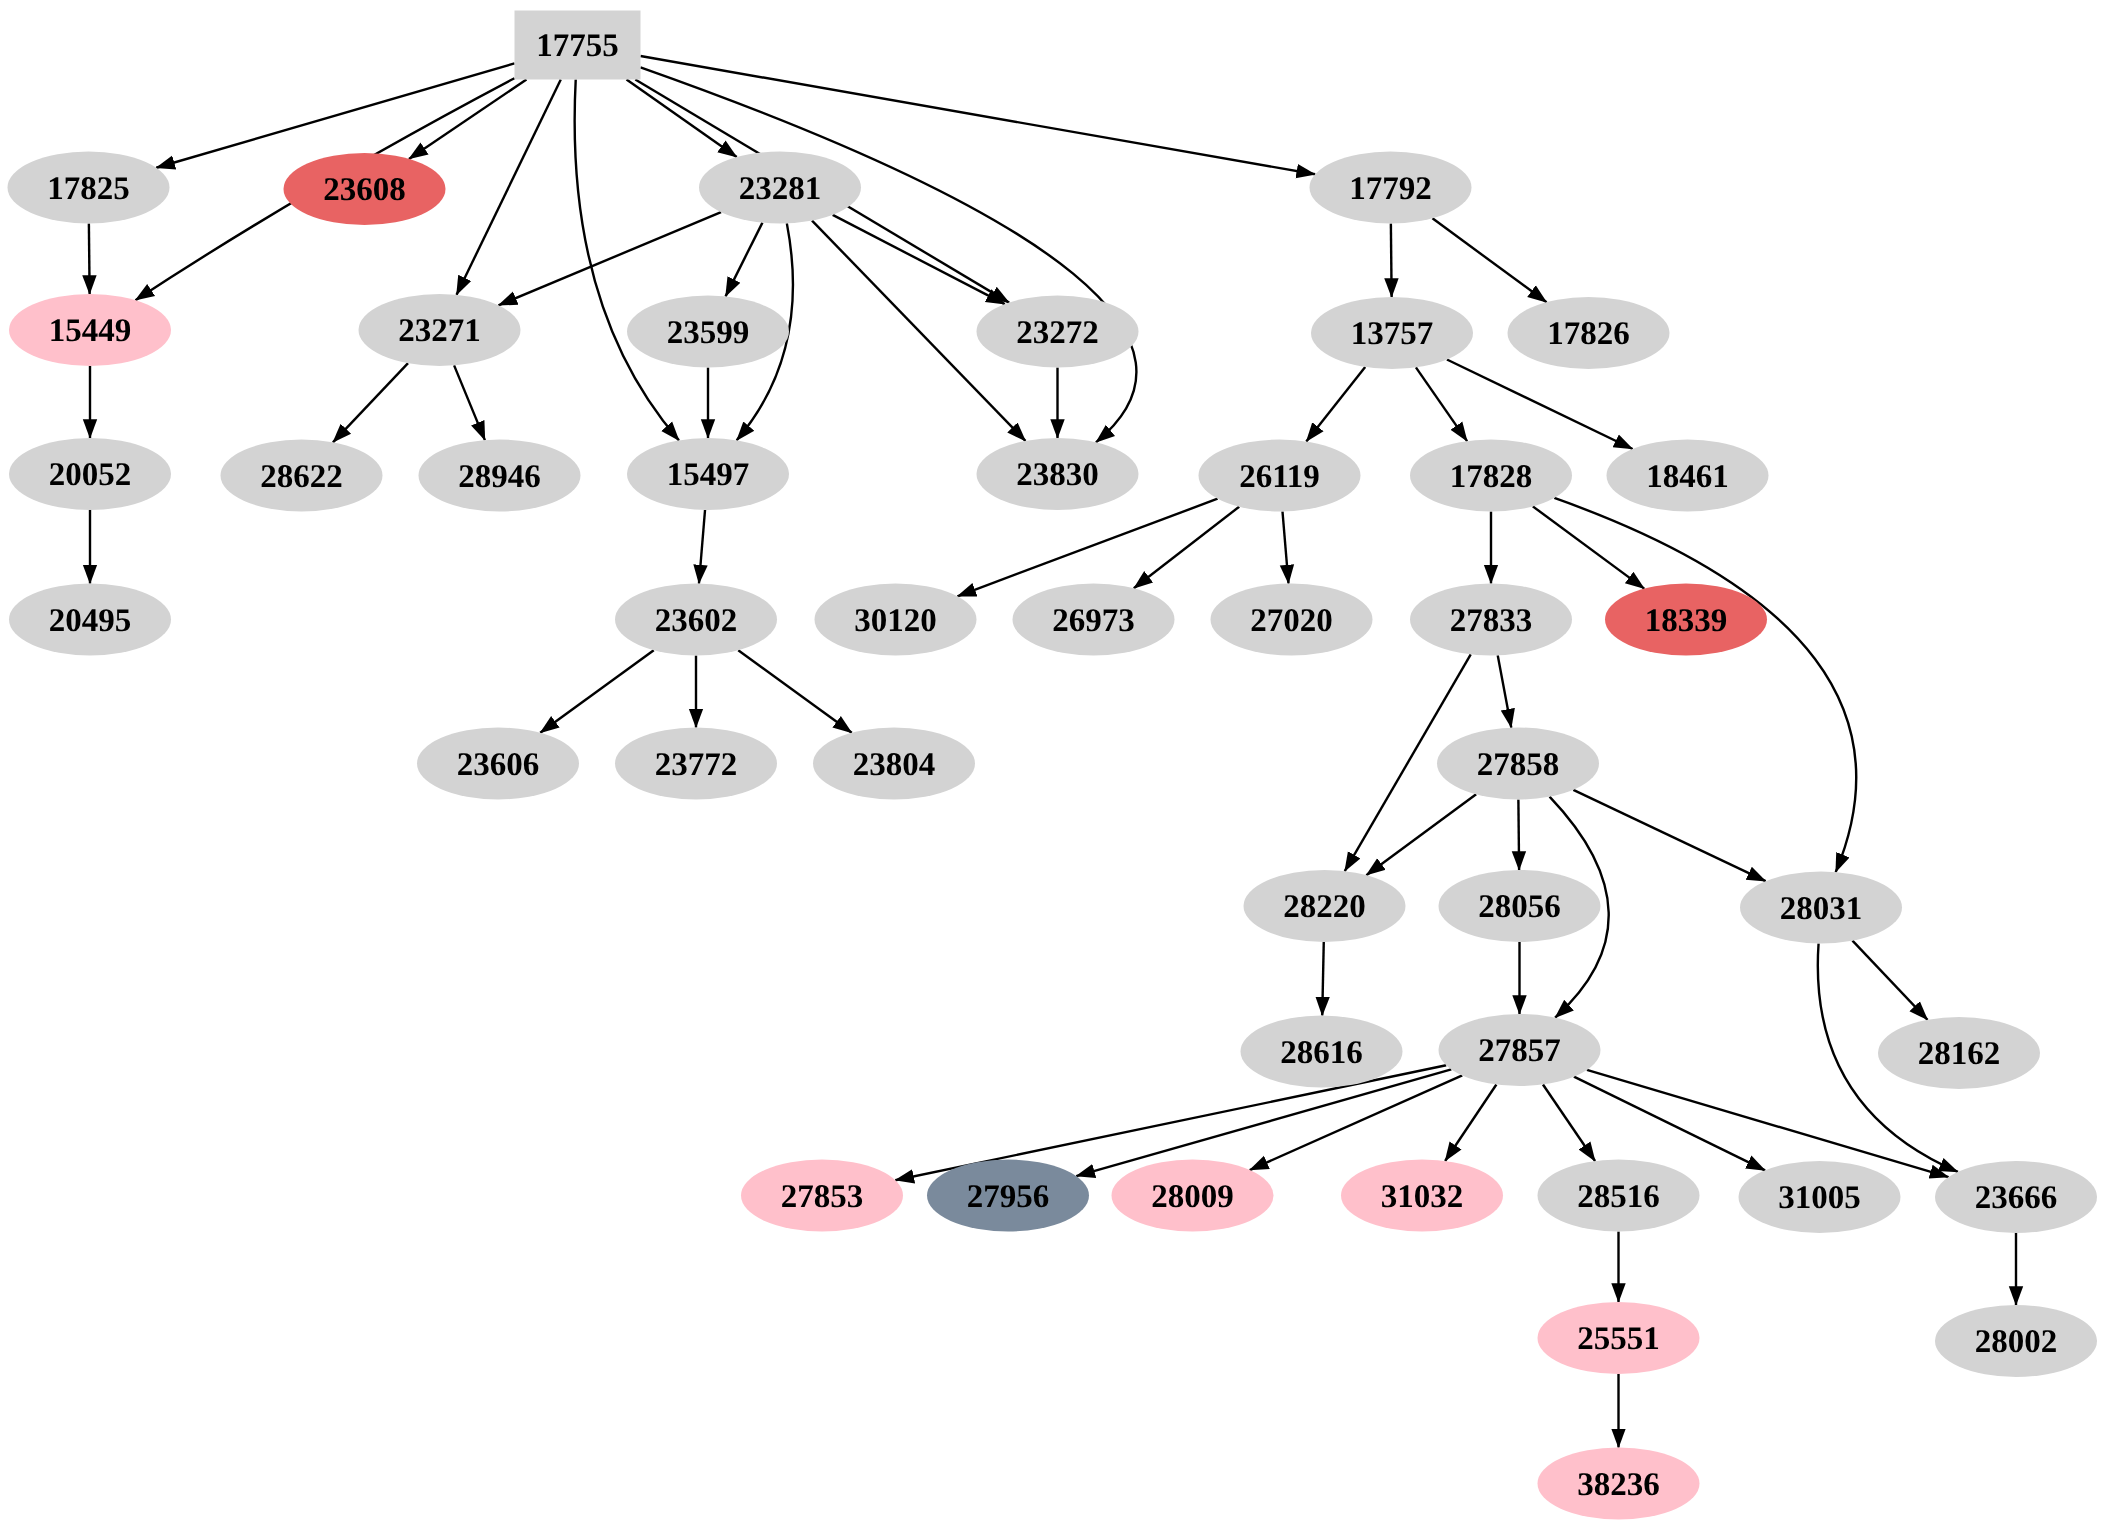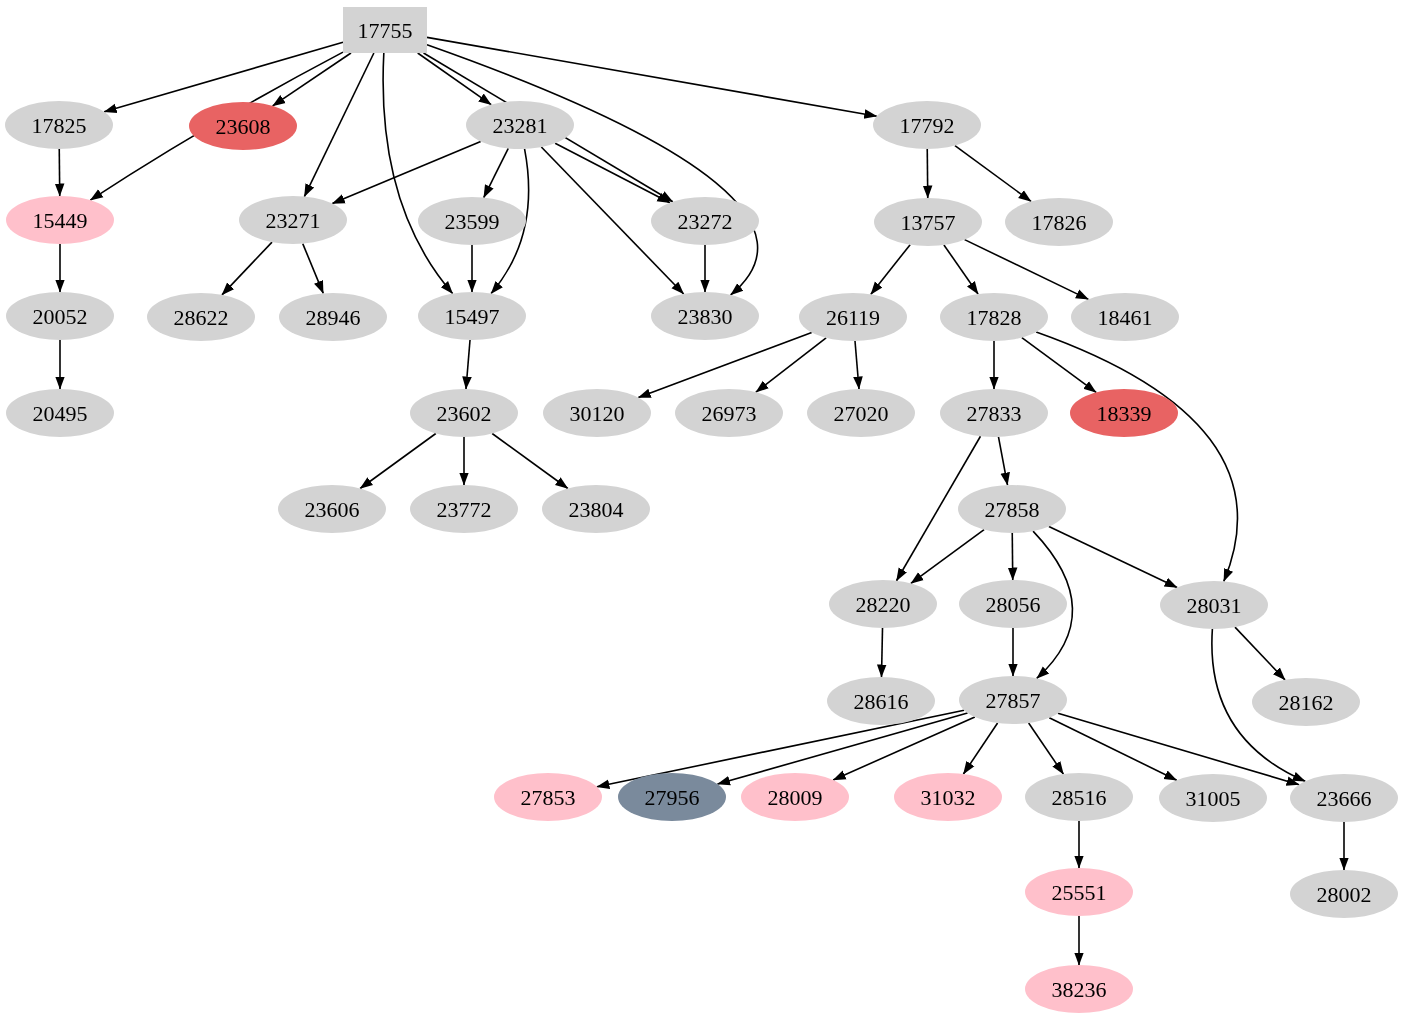--- a/index.html
+++ b/index.html
@@ -6,20 +6,21 @@
     margin: 0;
     padding: 0;
     background: #ffffff;
   }
   .graph-wrap {
     width: 1403px;
     height: 1019px;
     position: relative;
     background: #ffffff;
     overflow: hidden;
+    font-weight: bold;
   }
   svg {
     display: block;
   }
   .edge-path {
     fill: none;
     stroke-width: 1.6px;
   }
   .node-label {
     font-family: "Liberation Serif", "DejaVu Serif", serif;

